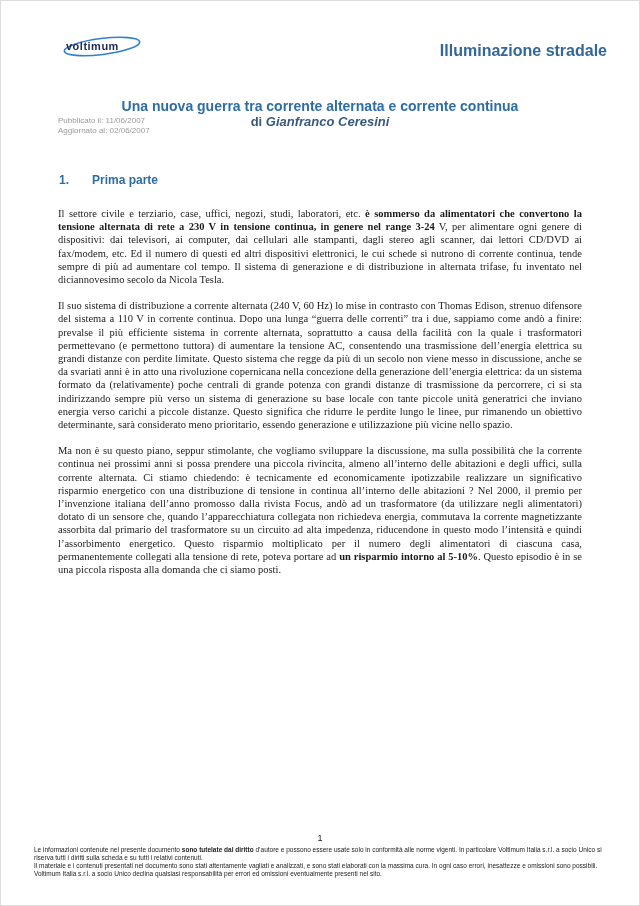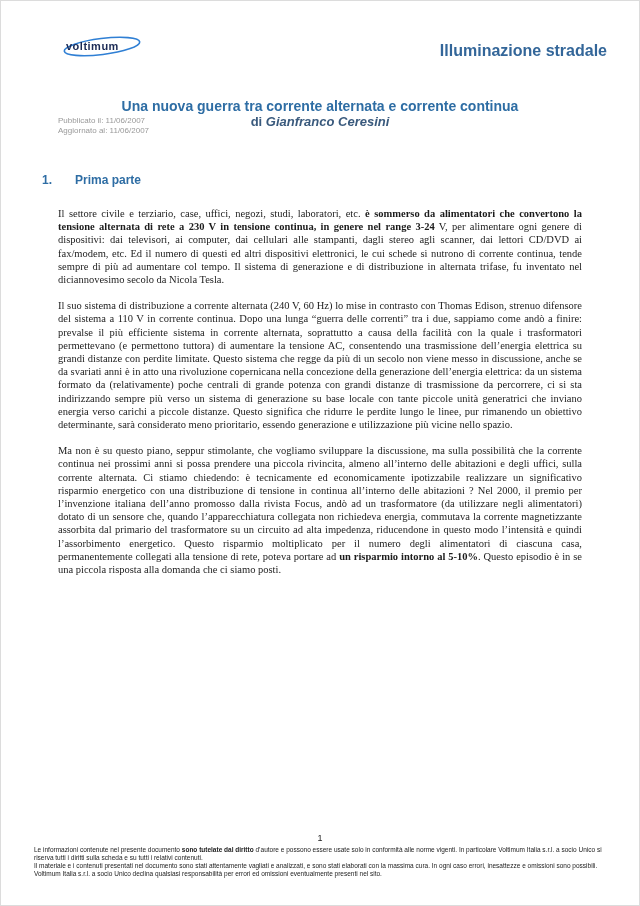--- a/index.html
+++ b/index.html
@@ -56,21 +56,21 @@
     font-size:8px;line-height:10px;color:var(--date_gray);
   }
   .byline{
     text-align:center;
     font-size:13px;font-weight:bold;color:var(--byline_blue);
     padding-top:0px;
   }
   .byline .author{font-style:italic;}
   
   .section-heading{
-    margin:33px 57px 0 41px;
+    margin:33px 57px 0 58px;
     font-size:12px;font-weight:bold;color:var(--accent_blue);
   }
   .section-heading .sec-num{display:inline-block;width:33px;}
   
   .body-text{margin:20px 57px 0 57px;}
   .para{
     font-size:10.5px;line-height:13.2px;
     text-align:justify;
     margin-bottom:13px;
     color:var(--text_color);
@@ -102,21 +102,21 @@
       <span class="logo-text">voltimum</span>
     </div>
     <div class="category">Illuminazione stradale</div>
   </header>
 
   <h1 class="doc-title">Una nuova guerra tra corrente alternata e corrente continua</h1>
 
   <div class="meta-row">
     <div class="pub-dates">
       <div>Pubblicato il: 11/06/2007</div>
-      <div>Aggiornato al: 11/06/2007</div>
+      <div>Aggiornato al: 02/06/2007</div>
     </div>
     <div class="byline">
       <span>di </span><span class="author">Gianfranco Ceresini</span>
     </div>
   </div>
 
   <h2 class="section-heading">
     <span class="sec-num">1.</span><span>Prima parte</span>
   </h2>
 

